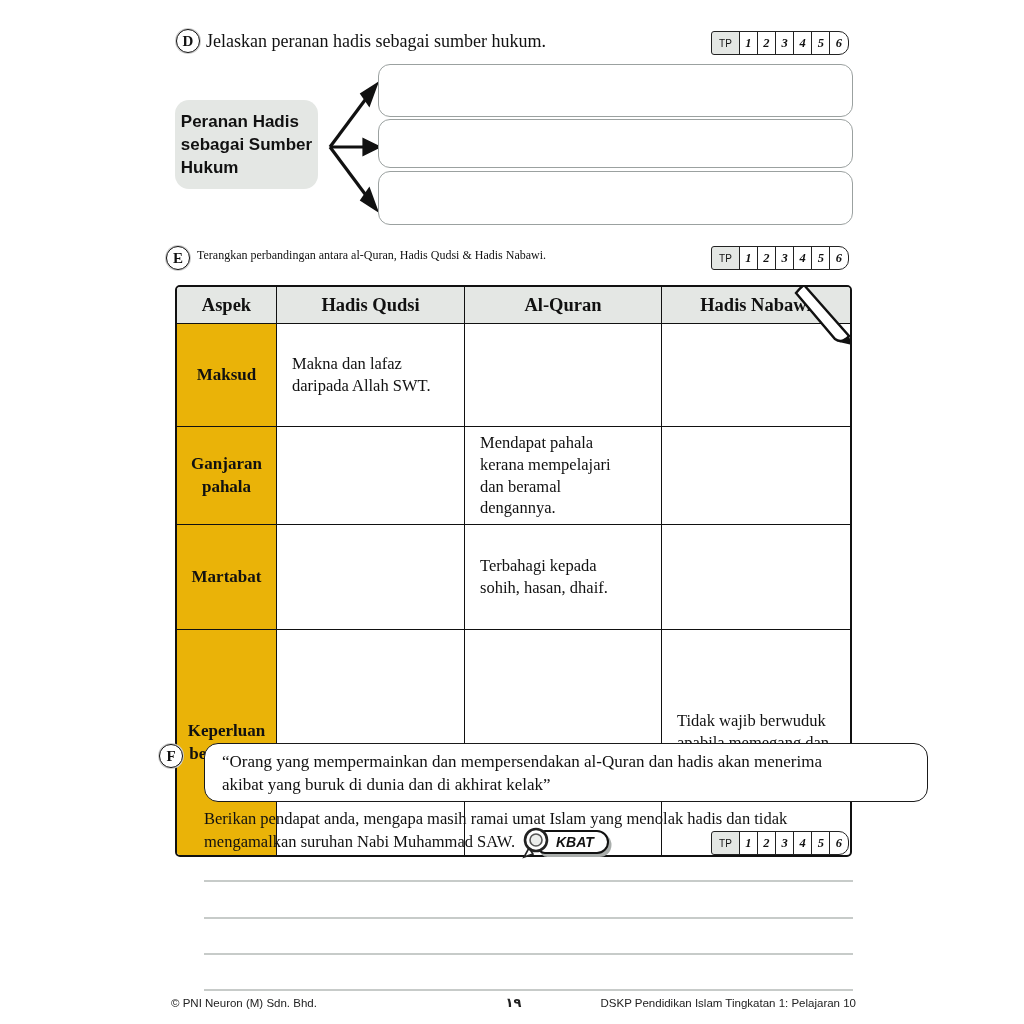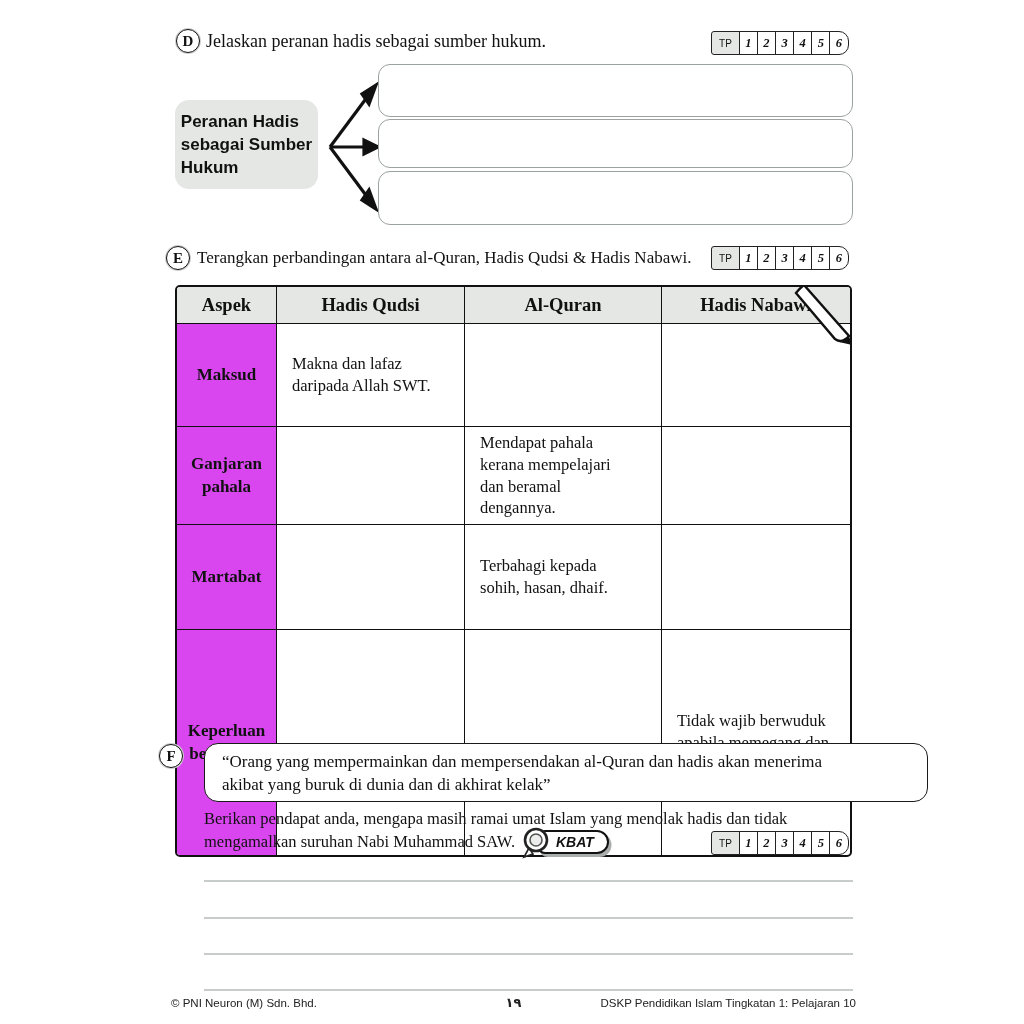--- a/index.html
+++ b/index.html
@@ -64,21 +64,21 @@
     padding:6px 10px 6px 15px; white-space:pre-line;
   }
   .tcell.col-last { border-right:none; }
   .tcell.row-last { border-bottom:none; }
   .tcell.thead {
     justify-content:center; text-align:center; font-weight:bold; font-size:18.5px;
     background:#e4e7e4; padding:2px;
   }
   .tcell.aspect {
     justify-content:center; text-align:center; font-weight:bold; font-size:17px;
-    background:#d946ef; padding:2px;
+    background:#eab308; padding:2px;
   }
   #corner-fold { position:absolute; top:-2px; right:-2px; }
 
   
   .quote-box {
     position:absolute; left:204px; top:743px; width:724px; height:59px;
     border:1.8px solid #1a1a1a; border-radius:14px; background:#fff;
     display:flex; align-items:center;
     font-size:17px; line-height:23px; padding:4px 14px 4px 17px; white-space:pre-line;
   }
@@ -143,21 +143,21 @@
     </g>
   </svg>
 
   <div class="answer-box" style="top:64px; height:53px;"></div>
   <div class="answer-box" style="top:119px; height:49px;"></div>
   <div class="answer-box" style="top:171px; height:54px;"></div>
 
   <div class="letter-badge" style="left:166px; top:246px;">
     <span>E</span>
   </div>
-  <div class="prompt" style="left:197px; top:248px; font-size:17px;">Terangkan perbandingan antara al-Quran, Hadis Qudsi &amp; Hadis Nabawi.</div>
+  <div class="prompt" style="left:197px; top:248px; font-size:12px;">Terangkan perbandingan antara al-Quran, Hadis Qudsi &amp; Hadis Nabawi.</div>
 
   <div class="tp-strip" style="left:711px; top:246px;">
     <div class="tp-cell tp-label">TP</div>
     <div class="tp-cell">1</div>
     <div class="tp-cell">2</div>
     <div class="tp-cell">3</div>
     <div class="tp-cell">4</div>
     <div class="tp-cell">5</div>
     <div class="tp-cell last">6</div>
   </div>

